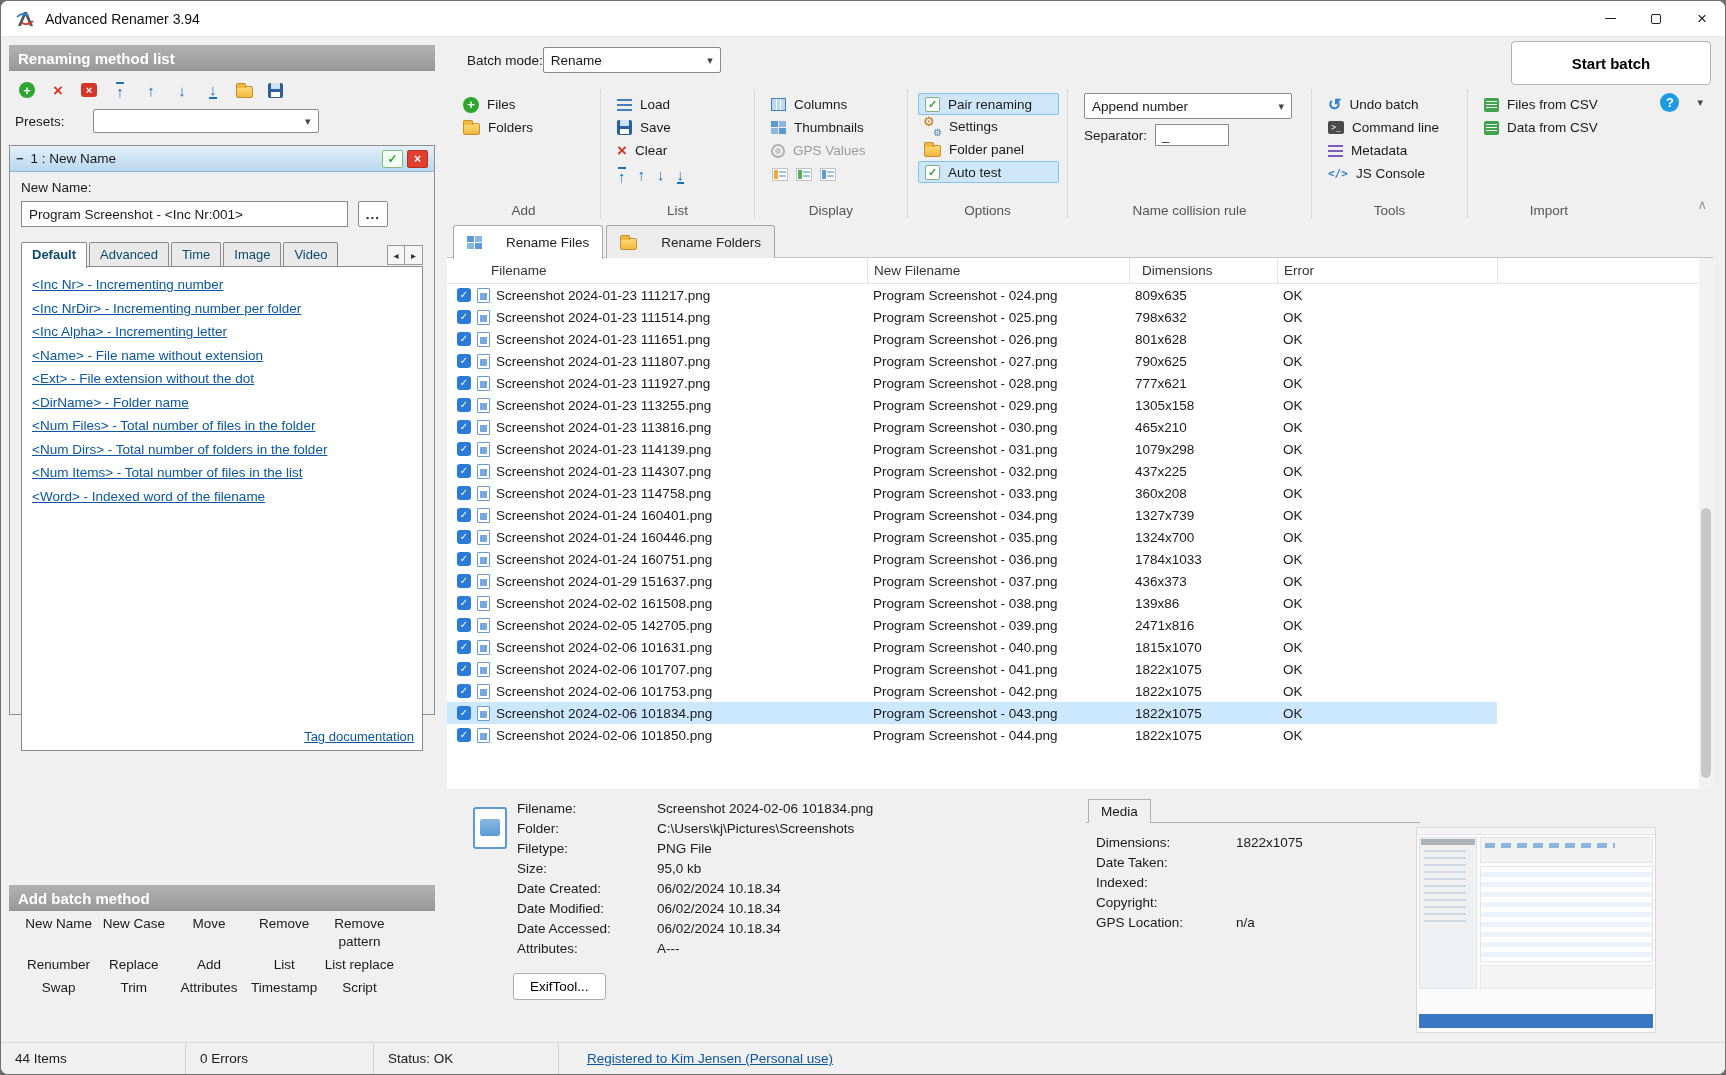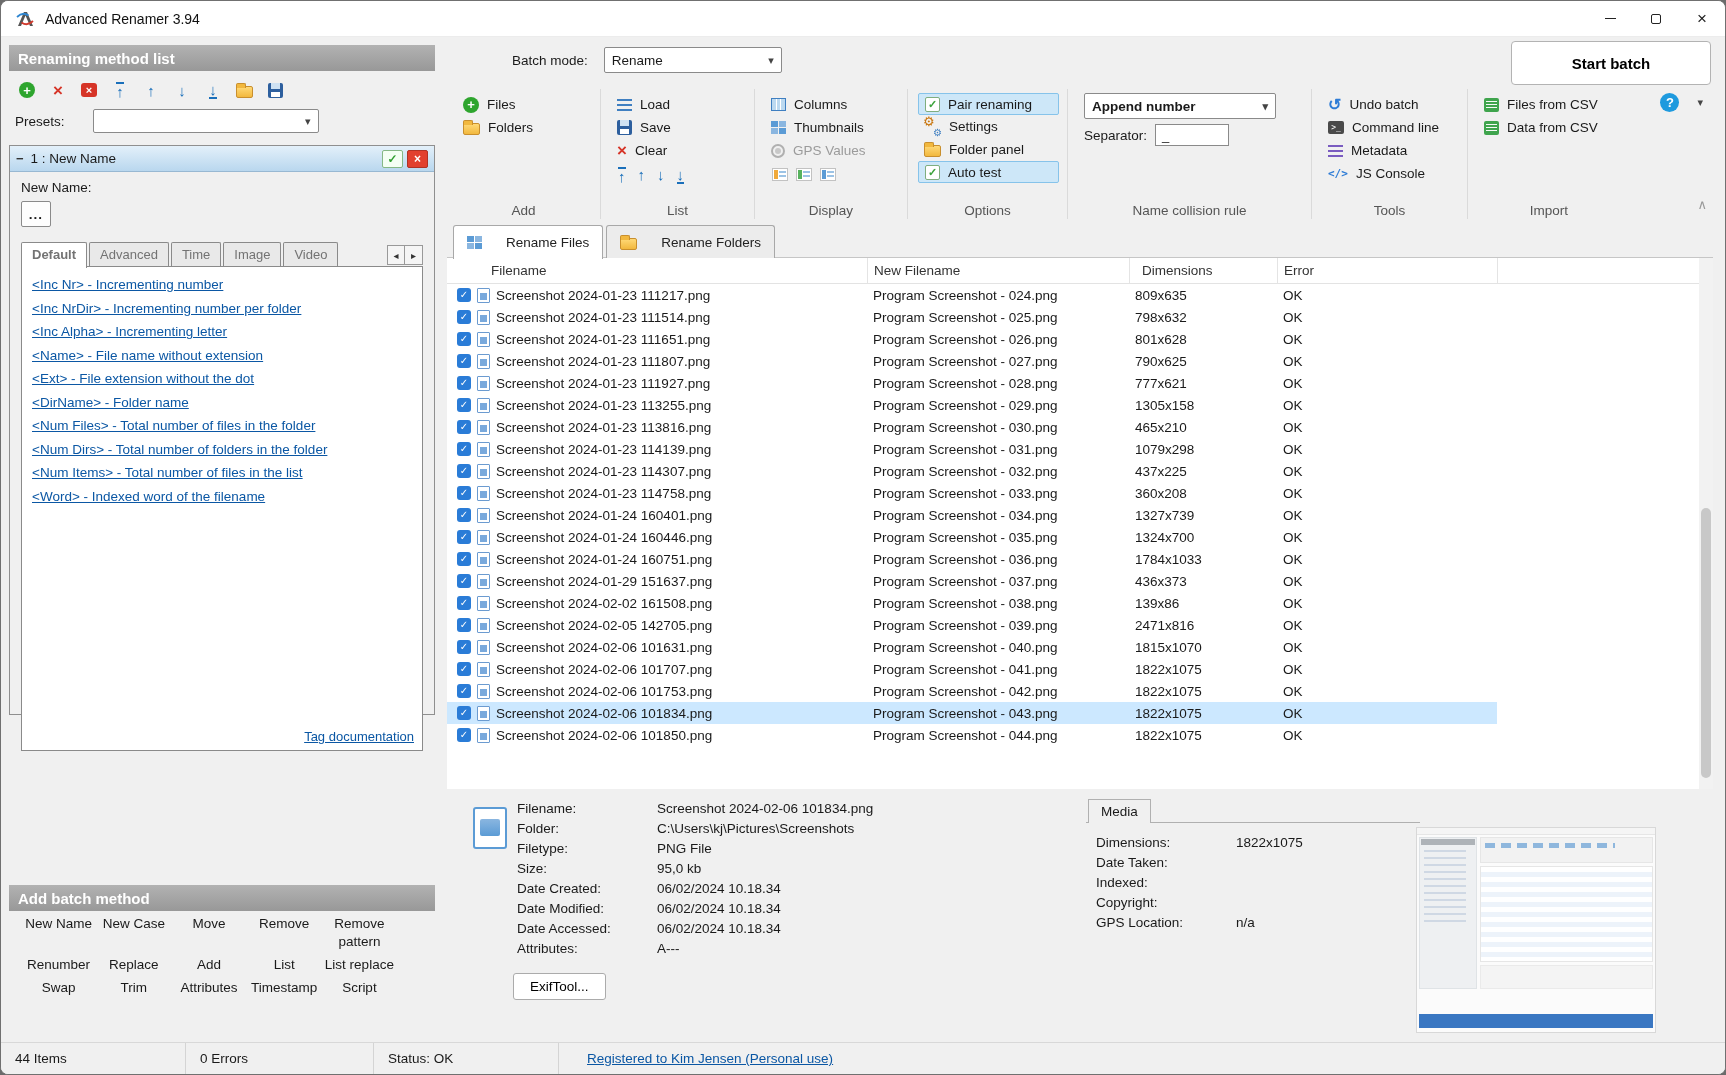--- a/index.html
+++ b/index.html
@@ -102,21 +102,21 @@
   .nn-label { position:absolute; left:11px; top:34px; }
   .nn-row { position:absolute; left:11px; top:55px; right:46px; display:flex; gap:10px; }
   .nn-input { flex:1; height:26px; background:#fff; border:1px solid #8a8a8a; padding:0 7px;
               display:flex; align-items:center; font-size:13.5px; white-space:nowrap; overflow:hidden; }
   .nn-browse { width:30px; height:26px; border:1px solid #8a8a8a; background:#fdfdfd; border-radius:2px;
                display:grid; place-items:center; font-weight:bold; letter-spacing:1px; }
 
   .mtab-row { position:absolute; left:11px; top:94px; right:11px; display:flex; align-items:flex-end; height:27px; }
   .mtabs { display:flex; align-items:flex-end; }
   .mtab { padding:4px 10px 5px; font-size:13px; border:1px solid #8a8a8a; border-bottom:none;
-          background:#e9e9e9; border-radius:2px 2px 0 0; margin-right:2px; color:#737373; }
+          background:#e9e9e9; border-radius:2px 2px 0 0; margin-right:2px; color:#0c4a6e; }
   .mtab.active { background:#fff; position:relative; z-index:3; margin-bottom:-1px; padding-bottom:6px; font-weight:bold; }
   .mtab-scroll { margin-left:auto; display:flex; margin-bottom:2px; }
   .mtab-scrollbtn { width:18px; height:20px; border:1px solid #999; background:#f5f5f5;
                     display:grid; place-items:center; font-size:10px; color:#333; }
   .mtab-scrollbtn + .mtab-scrollbtn { border-left:none; }
 
   .tag-box { position:absolute; left:11px; top:120px; right:11px; height:485px; background:#fff;
              border:1px solid #8a8a8a; padding:6px 10px; z-index:2; }
   .tag-link { display:block; color:#0b57a4; text-decoration:underline; font-size:13.5px; line-height:23.5px; width:max-content; }
   .tagdoc-link { position:absolute; right:8px; bottom:6px; color:#0b57a4; text-decoration:underline; font-size:13px; }
@@ -124,37 +124,37 @@
   .apply-row { position:absolute; left:11px; top:516px; right:11px; display:flex; align-items:center; }
   .apply-dd { width:152px; margin-left:84px; }
   .method-help { position:absolute; right:50px; top:546px; }
 
   .abm-header { top:884px; }
   .abm-grid { position:absolute; left:20px; top:914px; width:376px; display:grid;
               grid-template-columns:repeat(5,1fr); row-gap:5px; }
   .abm-link { color:#1a1a1a; font-size:13.5px; text-align:center; line-height:18px; }
 
   
-  .batch-row { position:absolute; left:466px; top:46px; display:flex; align-items:center; gap:16px;margin-left:45px; }
+  .batch-row { position:absolute; left:466px; top:46px; display:flex; align-items:center; gap:0; }
   .batch-dd { width:178px; }
   .start-batch { position:absolute; right:14px; top:40px; width:200px; height:44px; background:#fff;
                  border:1px solid #b3b3b3; border-radius:4px; font-size:15px; font-weight:bold;
                  font-family:"Liberation Sans", sans-serif; }
 
   .ribbon { position:absolute; left:446px; top:88px; height:130px; display:flex; }
   .rgroup { position:relative; border-right:1px solid #dadada; padding:4px 8px 20px 16px; }
   .rgroup-label { position:absolute; bottom:1px; left:0; right:0; text-align:center; color:#555; font-size:13.5px; }
   .ritem { display:flex; align-items:center; gap:8px; height:23px; font-size:13.5px; white-space:nowrap; }
   .ritem.disabled { color:#9b9b9b; }
   .ritem.hl { background:#cde7f8; border:1px solid #86c3ea; border-radius:2px; padding:0 6px; margin-left:-6px; height:22px; }
   .arrow-row { display:flex; gap:12px; margin-top:5px; padding-left:1px; }
   .mini-row { display:flex; gap:8px; margin-top:6px; padding-left:1px; }
   .g-add { width:154px; } .g-list { width:154px; } .g-display { width:153px; }
   .g-options { width:160px; } .g-collision { width:244px; } .g-tools { width:156px; } .g-import { width:162px; border-right:none; }
-  .coll-dd { width:192px; margin-bottom:5px;font-weight:bold; }
+  .coll-dd { width:208px; margin-bottom:5px; }
   .sep-row { display:flex; align-items:center; gap:8px; }
   .sep-input { width:74px; height:22px; background:#fff; border:1px solid #8a8a8a; padding:0 6px;
                display:flex; align-items:center; font-size:13px; }
   .ribbon-help { position:absolute; right:22px; top:92px; display:flex; gap:10px; align-items:center; }
   .ribbon-collapse { position:absolute; right:18px; top:196px; color:#999; font-size:13px; }
 
   
   .ftabs { position:absolute; left:452px; top:224px; display:flex; gap:3px; z-index:2; }
   .ftab { height:33px; padding:0 13px; display:flex; align-items:center; gap:24px; font-size:13.5px;
           border:1px solid #a8a8a8; border-bottom:none; border-radius:3px 3px 0 0; background:#ececec; color:#222; }
@@ -296,20 +296,23 @@
     <div class="method-header" data-interactable="true">
       <span class="collapse-glyph" data-interactable="true">−</span>
       <span class="method-title" data-interactable="false">1 : New Name</span>
       <span class="mh-btns" data-interactable="false">
         <span class="method-hdr-btn btn-apply" data-interactable="true">✓</span>
         <span class="method-hdr-btn btn-remove" data-interactable="true">×</span>
       </span>
     </div>
     <div class="nn-label lbl" data-interactable="false">New Name:</div>
     <div class="nn-row" data-interactable="false">
+      <div class="nn-input" data-interactable="true">
+          <span data-interactable="false">Program Screenshot - &lt;Inc Nr:001&gt;</span>
+        </div>
       <div class="nn-browse" data-interactable="true">
           <span data-interactable="false">...</span>
         </div>
     </div>
     <div class="mtab-row" data-interactable="false">
       <div class="mtabs" data-interactable="false">
           <div class="mtab active" data-interactable="true">Default</div>
           <div class="mtab" data-interactable="true">Advanced</div>
           <div class="mtab" data-interactable="true">Time</div>
           <div class="mtab" data-interactable="true">Image</div>

